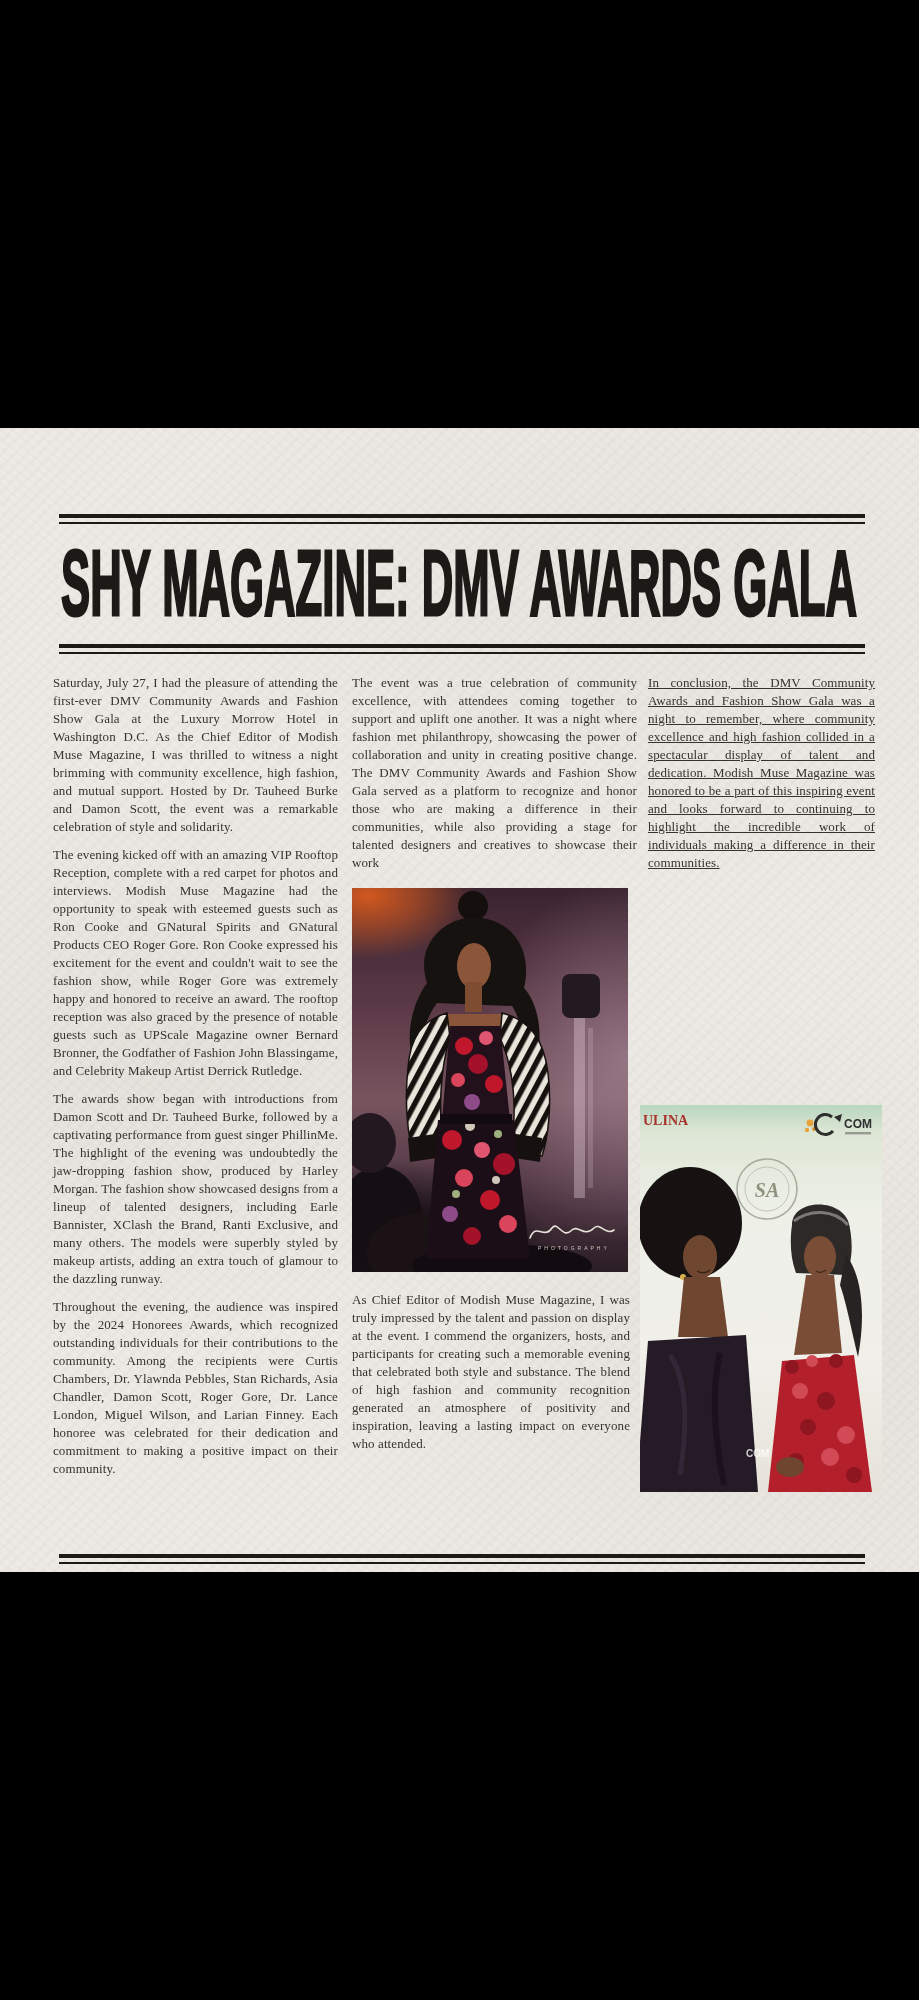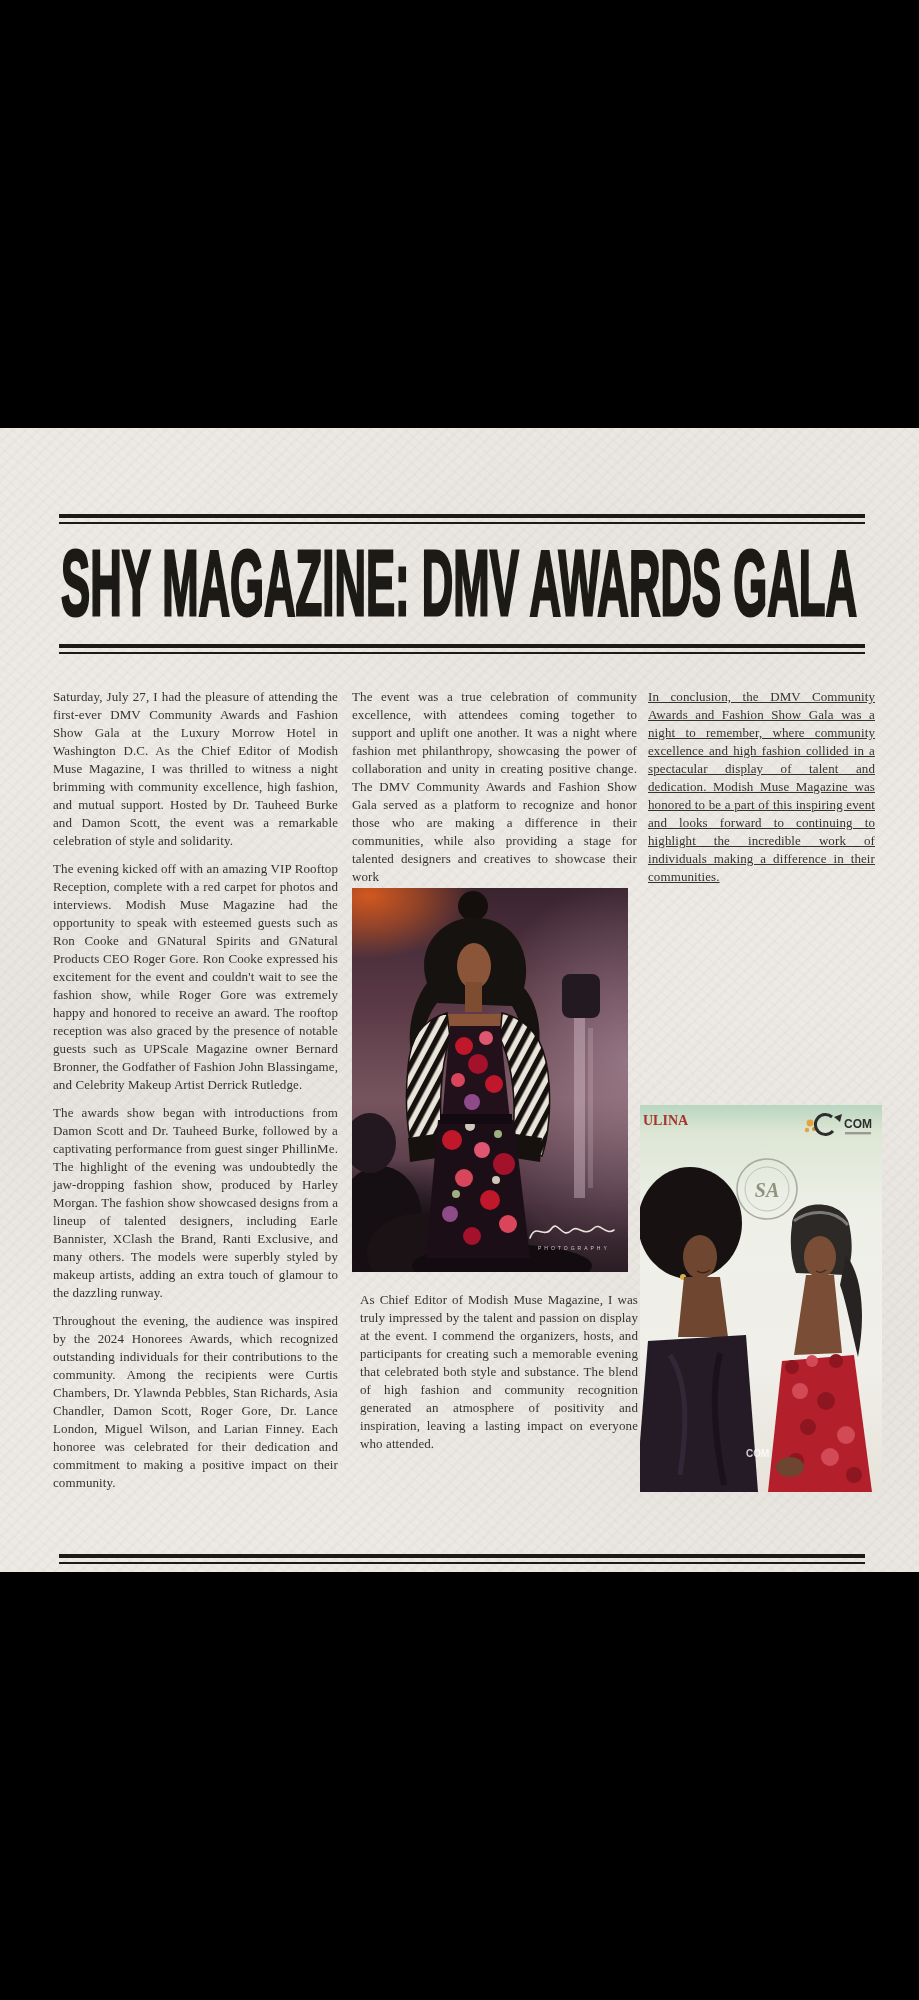--- a/index.html
+++ b/index.html
@@ -22,39 +22,39 @@
       #edeae5;
   }
   .rule{position:absolute;left:59px;width:806px;}
   .rule .thick{height:4px;background:#1c1a17;}
   .rule .thin{height:2px;background:#1c1a17;margin-top:4px;}
   .rule.r1{top:86px;}
   .rule.r2{top:216px;}
   .rule.r3{top:1126px;}
   .masthead{position:absolute;left:58px;top:112px;width:802px;height:86px;}
   .col{
-    position:absolute;top:260px;color:#36322d;
+    position:absolute;top:246px;color:#36322d;
     font-size:13px;line-height:18px;text-align:justify;
     letter-spacing:0.1px;
   }
   .col p{margin:0 0 10px 0;}
   .col1{left:53px;width:285px;}
   .col2{left:352px;width:285px;}
   .col3{left:648px;width:227px;text-decoration:underline;}
   .photo{position:absolute;overflow:hidden;}
   .photo-runway{
     left:352px;top:460px;width:276px;height:384px;
     background:
       radial-gradient(150px 90px at 6% 2%, #d2581f 0%, rgba(210,88,31,0.55) 35%, rgba(210,88,31,0) 70%),
       radial-gradient(220px 260px at 100% 45%, rgba(165,135,150,0.7), rgba(165,135,150,0) 70%),
       radial-gradient(240px 150px at 12% 100%, #150e12 0%, rgba(21,14,18,0.8) 45%, rgba(21,14,18,0) 75%),
       linear-gradient(180deg, #3a2430 0%, #5c3a47 32%, #77555f 55%, #4e3542 80%, #2a1d24 100%);
   }
   .para-below{
-    position:absolute;left:360px;top:863px;width:278px;color:#36322d;
+    position:absolute;left:352px;top:863px;width:278px;color:#36322d;
     font-size:13px;line-height:18px;text-align:justify;letter-spacing:0.1px;
   }
   .para-below p{margin:0;}
   .photo-duo{
     left:640px;top:677px;width:242px;height:387px;
     background:
       linear-gradient(180deg, #b9d6c0 0%, #dde6d5 7%, #eef0e8 28%, #f0efe9 65%, #e7e3da 100%);
   }
   .svgfill{display:block;width:100%;height:100%;}
 </style>

